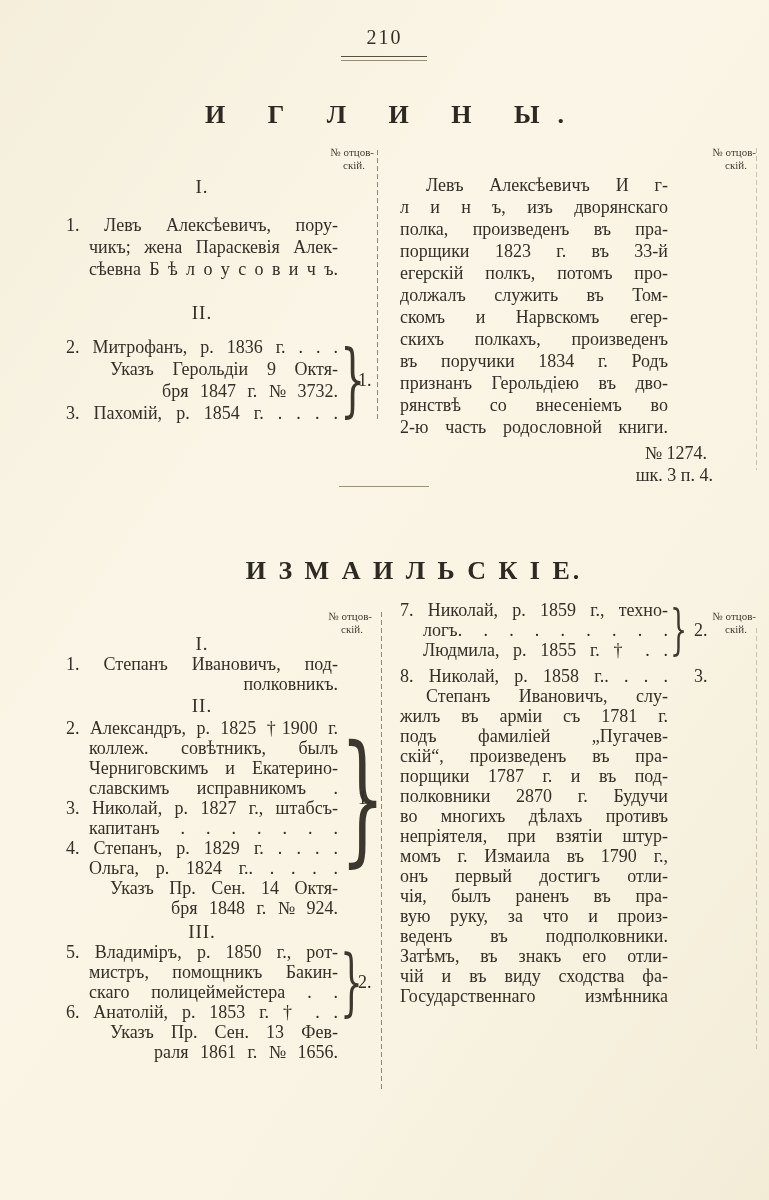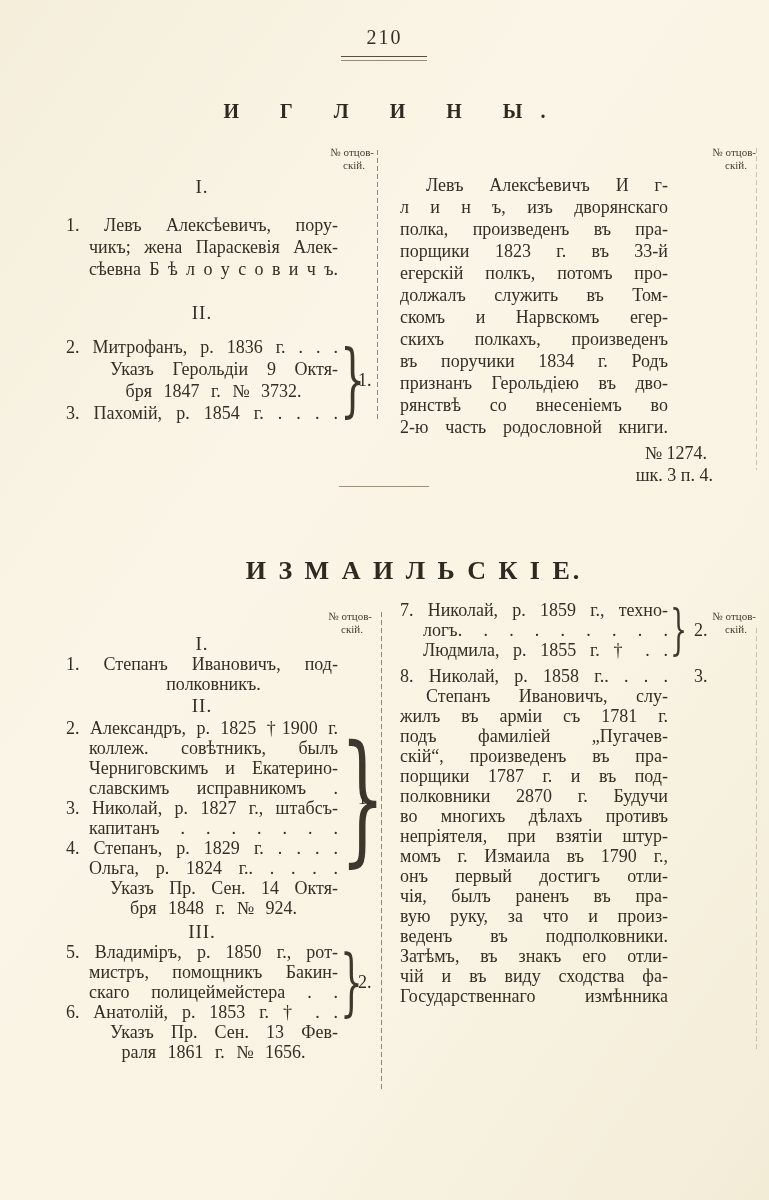--- a/index.html
+++ b/index.html
@@ -2,21 +2,21 @@
 <html><head>
 <meta charset="utf-8">
 <style>
   html,body{margin:0;padding:0;background:#e8e2d0;}
   .page{position:relative;width:769px;height:1200px;margin:0 auto;overflow:hidden;
         background:linear-gradient(125deg,#f4eedb 0%,#faf5e6 35%,#f8f3e2 70%,#f2ecd7 100%);
         font-family:"Liberation Serif","DejaVu Serif",serif;color:#332f26;}
   .abs{position:absolute;}
   
   .ln{text-align:justify;text-align-last:justify;}
-  .nj{text-align:center;text-align-last:auto;}
+  .nj{text-align:right;text-align-last:auto;}
   .cont{margin-left:23px;}
   .ind2{margin-left:44px;}
   .fi{text-indent:26px;}
   .ws{word-spacing:7px;}
   .roman{text-align:center;font-size:19px;letter-spacing:1px;}
   .colhead{font-size:11px;line-height:13px;text-align:right;color:#403b30;}
   .colhead .l2{padding-right:9px;}
   .col{position:absolute;font-size:18px;}
   #s1l{left:66px;top:176px;width:272px;line-height:22px;}
   #s1r{left:400px;top:174px;width:268px;line-height:22px;}
@@ -35,21 +35,21 @@
   .gr{left:calc(100% + 26px);}
   .vrule{position:absolute;width:1px;
          background:repeating-linear-gradient(to bottom,#8f8776 0 5px,rgba(143,135,118,0) 5px 8px);}
   .faint{opacity:.45;}
   .title{position:absolute;left:0;width:100%;text-align:center;font-weight:bold;color:#2e2a22;}
   #pagenum{position:absolute;left:0;top:26px;width:100%;text-align:center;
            font-size:20px;letter-spacing:2px;}
   #pagenum-rule{position:absolute;left:341px;top:56px;width:86px;height:3px;
                 border-top:1px solid #55503f;border-bottom:1px solid #948b78;}
   #sect-divider{position:absolute;left:339px;top:486px;width:90px;height:1px;background:#9a917c;}
-  #title-iglin{top:100px;font-size:20px;letter-spacing:18px;text-indent:18px;}
+  #title-iglin{top:100px;font-size:26px;letter-spacing:18px;text-indent:18px;}
   #title-izmail{top:556px;font-size:26px;letter-spacing:3px;text-indent:3px;padding-left:28px;}
 </style>
 </head>
 <body>
 
 <div class="page">
 
   <div id="pagenum">210</div>
   <div id="pagenum-rule"></div>
 

